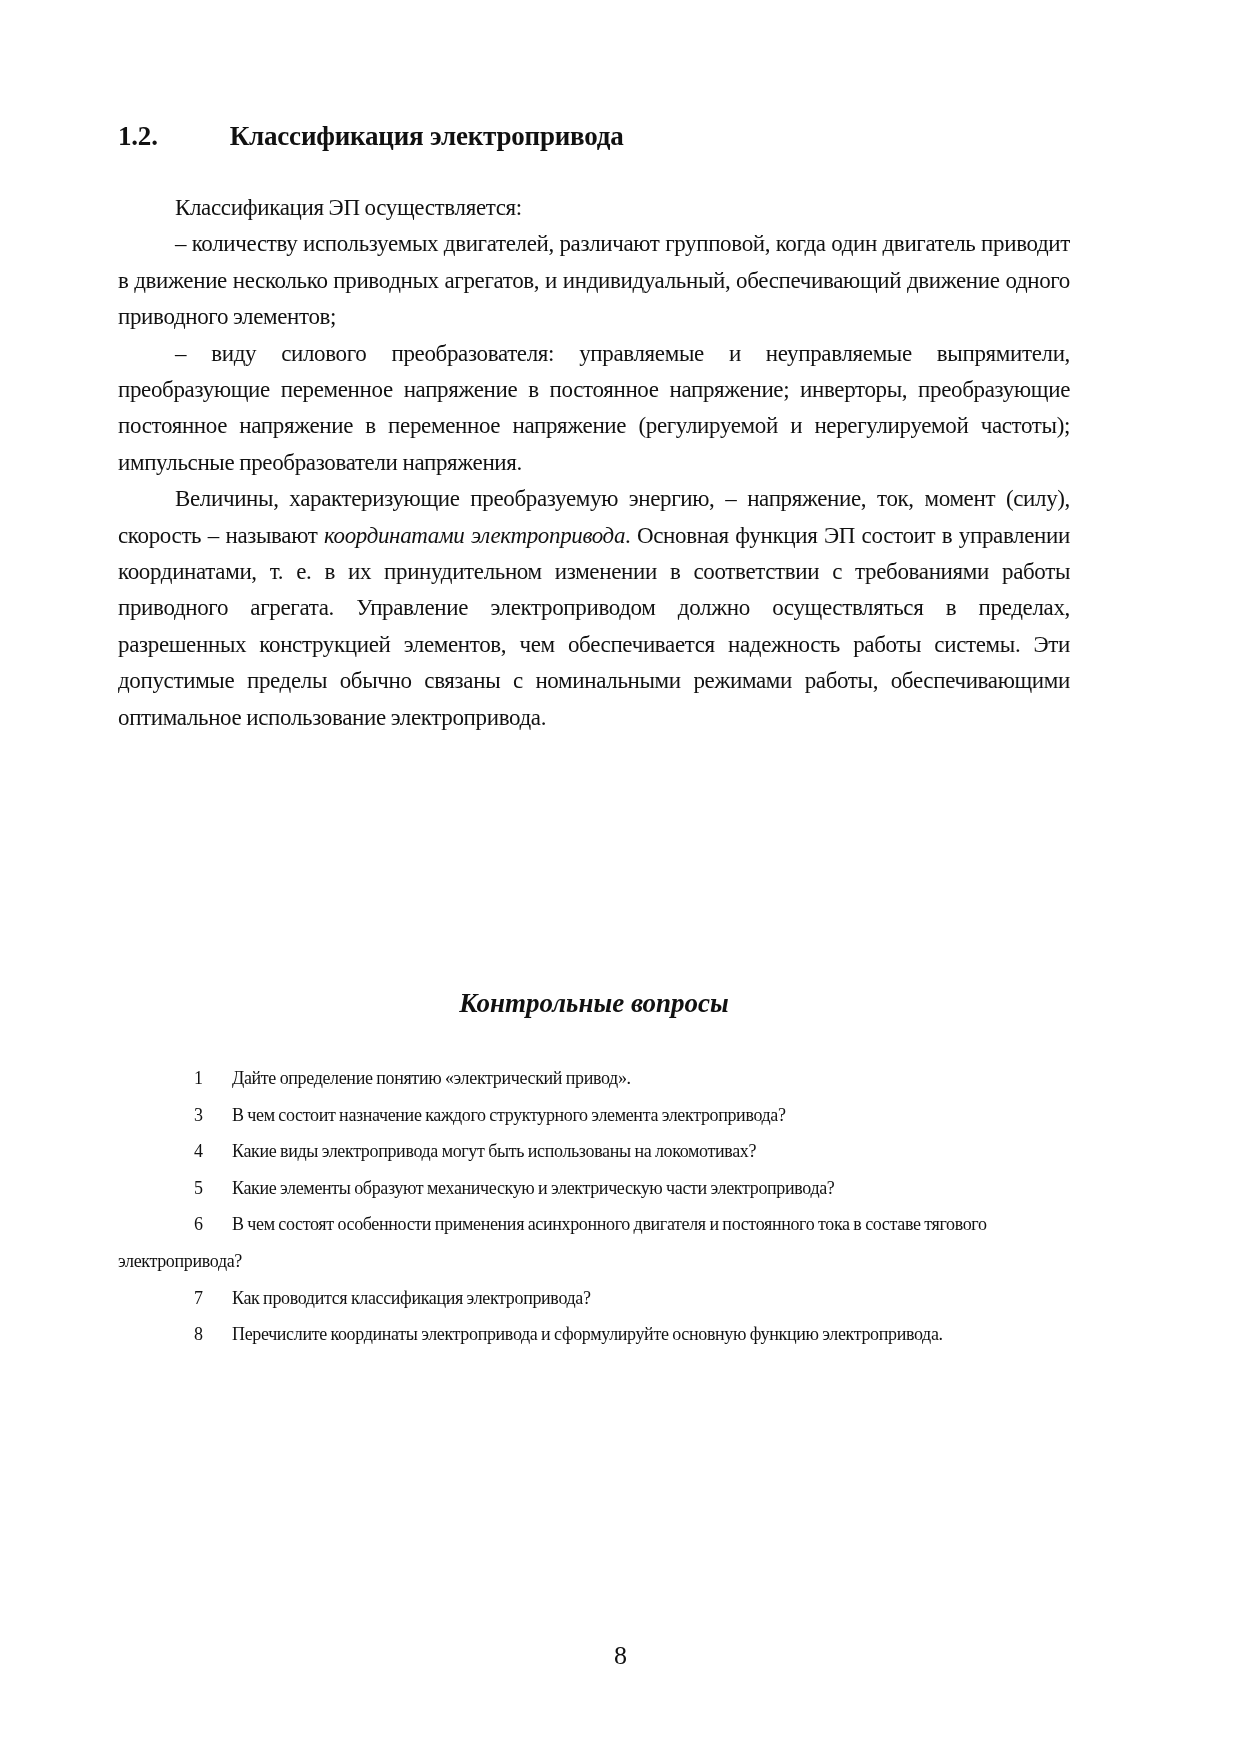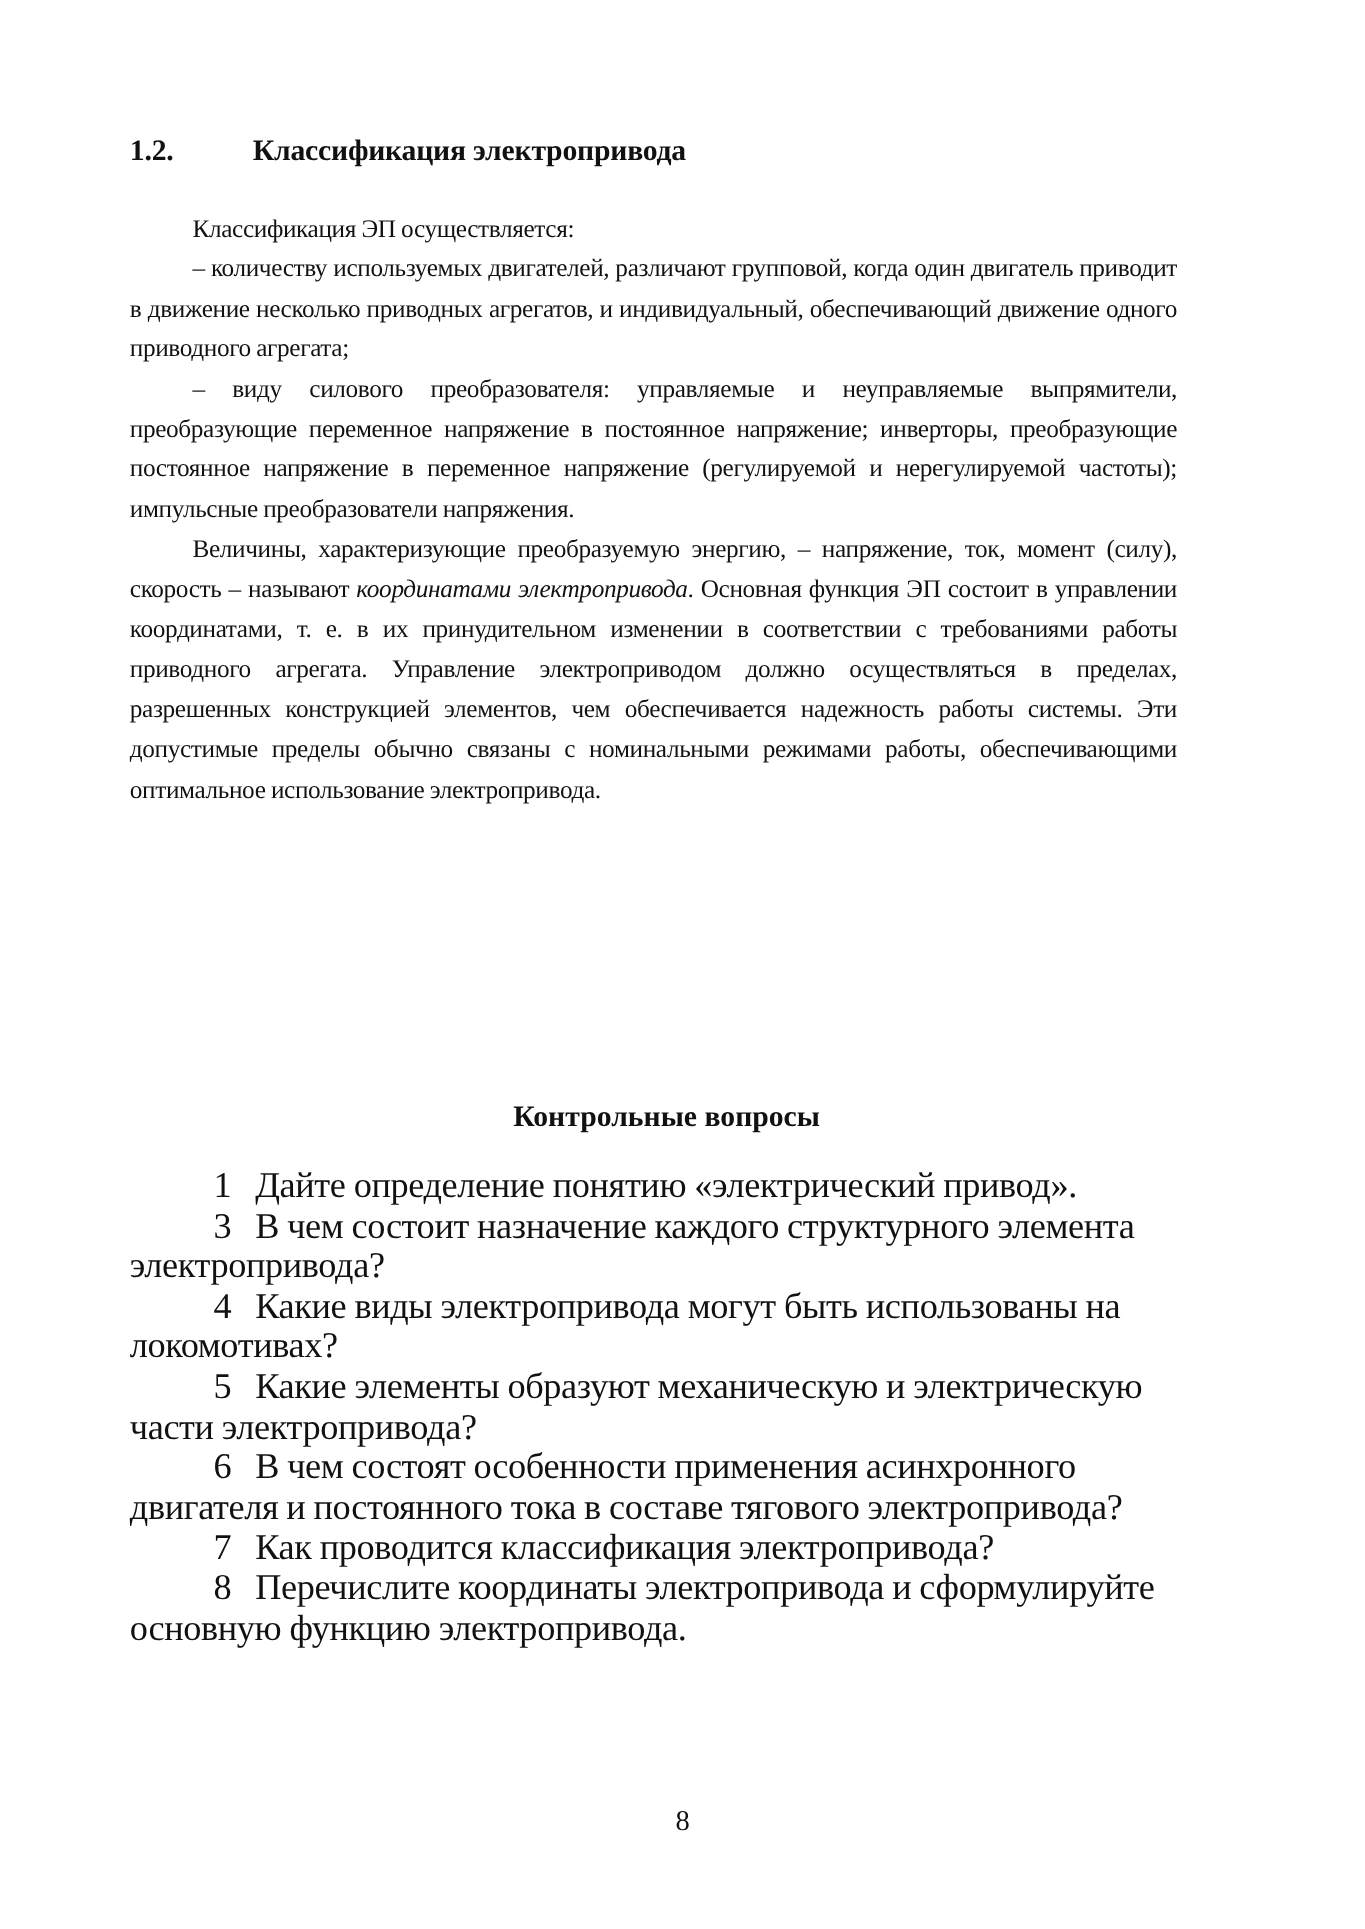--- a/index.html
+++ b/index.html
@@ -62,21 +62,21 @@
       text-align: center;
       font-weight: bold;
       font-size: 27px;
       line-height: 36px;
     }
     .questions {
       position: absolute;
       top: 1060px;
       left: 0;
       width: 952px;
-      font-size: 33px;
+      font-size: 18px;
       line-height: 36.6px;
       letter-spacing: -0.35px;
       word-spacing: -0.5px;
     }
     .question {
       margin: 0;
       text-indent: 76px;
       text-align: left;
     }
     .question .qnum {
@@ -98,26 +98,26 @@
 <body>
 
 <div class="page">
 
   <h2 class="section-heading" style="margin:0;">
     <span class="num">1.2.</span><span>Классификация электропривода</span>
   </h2>
 
   <div class="body-text">
     <p>Классификация ЭП осуществляется:</p>
-    <p>– количеству используемых двигателей, различают групповой, когда один двигатель приводит в движение несколько приводных агрегатов, и ин­дивидуальный, обеспечивающий движение одного приводного агрегата;</p>
+    <p>– количеству используемых двигателей, различают групповой, когда один двигатель приводит в движение несколько приводных агрегатов, и ин­дивидуальный, обеспечивающий движение одного приводного элементов;</p>
     <p>– виду силового преобразователя: управляемые и неуправляемые вы­прямители, преобразующие переменное напряжение в постоянное напряже­ние; инверторы, преобразующие постоянное напряжение в переменное напряжение (регулируемой и нерегулируемой частоты); импульсные преоб­разователи напряжения.</p>
     <p><span>Величины, характеризующие преобразуемую энергию, – напряжение, ток, момент (силу), скорость – называют </span><em>координатами электропривода</em><span>. Основная функция ЭП состоит в управлении координатами, т. е. в их при­нудительном изменении в соответствии с требованиями работы приводного агрегата. Управление электроприводом должно осуществляться в пределах, разрешенных конструкцией элементов, чем обеспечивается надежность ра­боты системы. Эти допустимые пределы обычно связаны с номинальными режимами работы, обеспечивающими оптимальное использование электро­привода.</span></p>
   </div>
 
-  <h3 class="questions-heading" style="margin:12px;">Контрольные вопросы</h3>
+  <h3 class="questions-heading" style="margin:0;font-style:italic;">Контрольные вопросы</h3>
 
   <div class="questions">
     <p class="question"><span class="qnum">1</span><span>Дайте определение понятию «электрический привод».</span></p>
     <p class="question"><span class="qnum">3</span><span>В чем состоит назначение каждого структурного элемента элек­тропривода?</span></p>
     <p class="question"><span class="qnum">4</span><span>Какие виды электропривода могут быть использованы на локомо­тивах?</span></p>
     <p class="question"><span class="qnum">5</span><span>Какие элементы образуют механическую и электрическую части электропривода?</span></p>
     <p class="question"><span class="qnum">6</span><span>В чем состоят особенности применения асинхронного двигателя и постоянного тока в составе тягового электропривода?</span></p>
     <p class="question"><span class="qnum">7</span><span>Как проводится классификация электропривода?</span></p>
     <p class="question"><span class="qnum">8</span><span>Перечислите координаты электропривода и сформулируйте ос­новную функцию электропривода.</span></p>
   </div>

